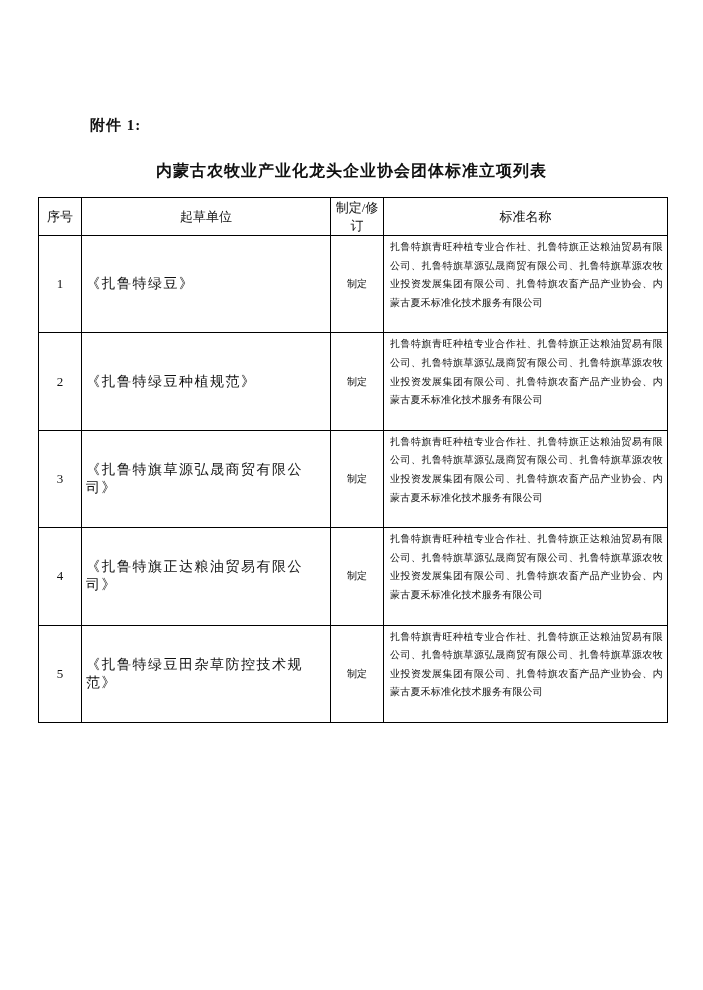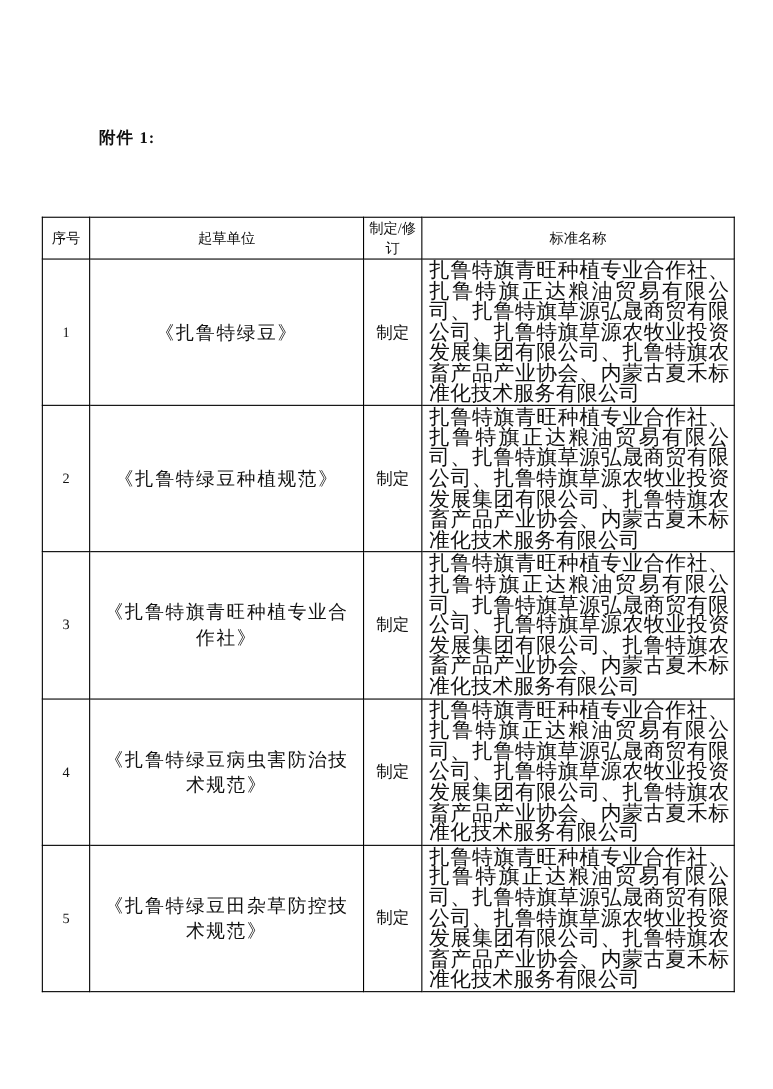--- a/index.html
+++ b/index.html
@@ -65,45 +65,45 @@
     font-size: 13px;
     text-align: center;
     line-height: 1.35;
     padding: 1px 2px;
   }
   td.c-seq {
     font-size: 13px;
     text-align: center;
   }
   td.c-name {
-    font-size: 17px;
-    text-align: center;
+    font-size: 14px;
     letter-spacing: 1.5px;
     padding: 0 4px;
   }
   td.c-action {
-    font-size: 15px;
+    font-size: 10px;
     text-align: center;
   }
   td.c-draft {
-    font-size: 19px;
+    font-size: 10px;
     line-height: 18.6px;
     text-align: justify;
     text-justify: inter-ideograph;
-    padding: 2px 4px 0 6px;
+    padding: 2px 4px 20px 6px;
     letter-spacing: 0.2px;
   }
 </style>
 </head>
 <body>
 
 <div class="page">
 
   <div class="attachment-label">附件 1:</div>
 
+  <div class="doc-title">内蒙古农牧业产业化龙头企业协会团体标准立项列表</div>
 
   <table class="standards">
     <colgroup>
       <col style="width:43px">
       <col style="width:249px">
       <col style="width:53px">
       <col style="width:284px">
     </colgroup>
     <thead>
       <tr>
@@ -121,27 +121,27 @@
         <td class="c-draft">扎鲁特旗青旺种植专业合作社、扎鲁特旗正达粮油贸易有限公司、扎鲁特旗草源弘晟商贸有限公司、扎鲁特旗草源农牧业投资发展集团有限公司、扎鲁特旗农畜产品产业协会、内蒙古夏禾标准化技术服务有限公司</td>
       </tr>
       <tr>
         <td class="c-seq">2</td>
         <td class="c-name">《扎鲁特绿豆种植规范》</td>
         <td class="c-action">制定</td>
         <td class="c-draft">扎鲁特旗青旺种植专业合作社、扎鲁特旗正达粮油贸易有限公司、扎鲁特旗草源弘晟商贸有限公司、扎鲁特旗草源农牧业投资发展集团有限公司、扎鲁特旗农畜产品产业协会、内蒙古夏禾标准化技术服务有限公司</td>
       </tr>
       <tr>
         <td class="c-seq">3</td>
-        <td class="c-name">《扎鲁特旗青旺种植专业合作社》</td>
+        <td class="c-name">《扎鲁特旗草源弘晟商贸有限公司》</td>
         <td class="c-action">制定</td>
         <td class="c-draft">扎鲁特旗青旺种植专业合作社、扎鲁特旗正达粮油贸易有限公司、扎鲁特旗草源弘晟商贸有限公司、扎鲁特旗草源农牧业投资发展集团有限公司、扎鲁特旗农畜产品产业协会、内蒙古夏禾标准化技术服务有限公司</td>
       </tr>
       <tr>
         <td class="c-seq">4</td>
-        <td class="c-name">《扎鲁特绿豆病虫害防治技术规范》</td>
+        <td class="c-name">《扎鲁特旗正达粮油贸易有限公司》</td>
         <td class="c-action">制定</td>
         <td class="c-draft">扎鲁特旗青旺种植专业合作社、扎鲁特旗正达粮油贸易有限公司、扎鲁特旗草源弘晟商贸有限公司、扎鲁特旗草源农牧业投资发展集团有限公司、扎鲁特旗农畜产品产业协会、内蒙古夏禾标准化技术服务有限公司</td>
       </tr>
       <tr>
         <td class="c-seq">5</td>
         <td class="c-name">《扎鲁特绿豆田杂草防控技术规范》</td>
         <td class="c-action">制定</td>
         <td class="c-draft">扎鲁特旗青旺种植专业合作社、扎鲁特旗正达粮油贸易有限公司、扎鲁特旗草源弘晟商贸有限公司、扎鲁特旗草源农牧业投资发展集团有限公司、扎鲁特旗农畜产品产业协会、内蒙古夏禾标准化技术服务有限公司</td>
       </tr>
     </tbody>

